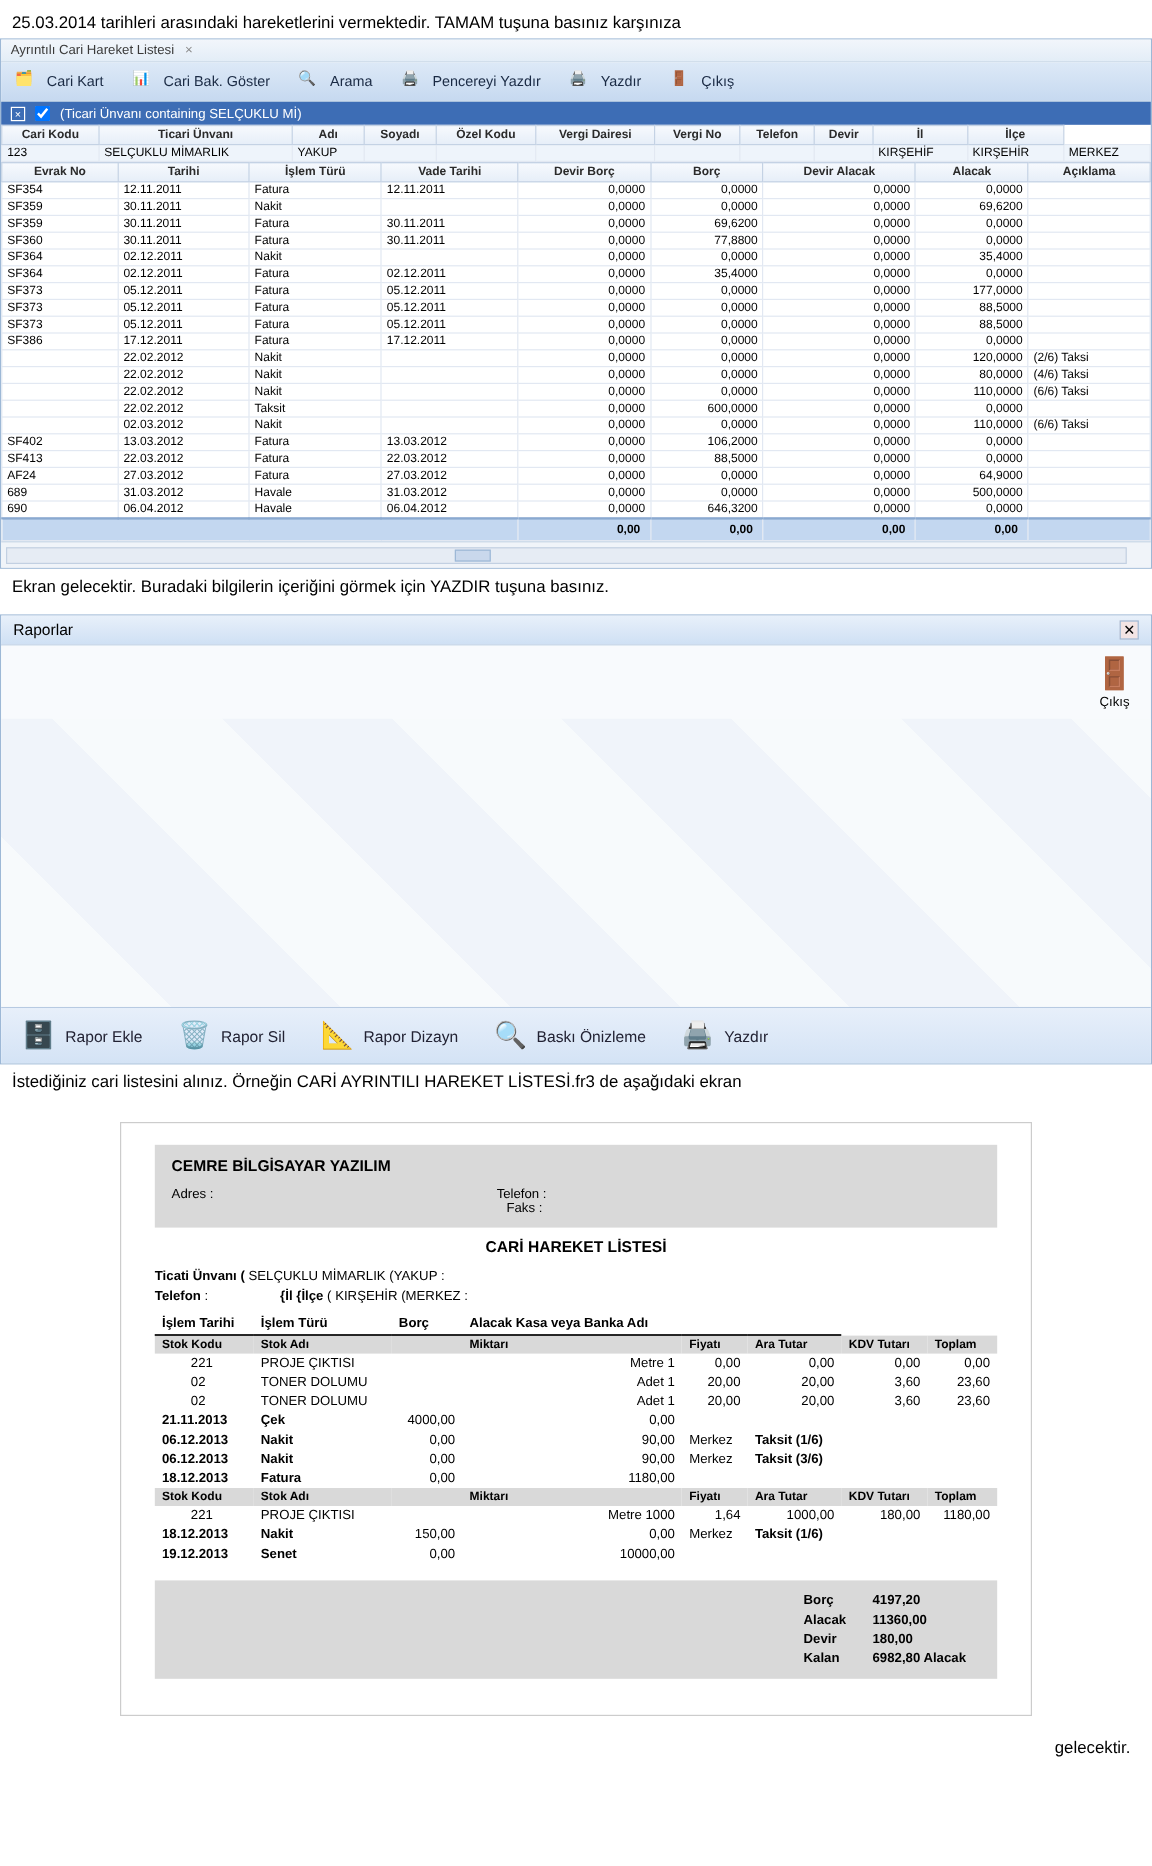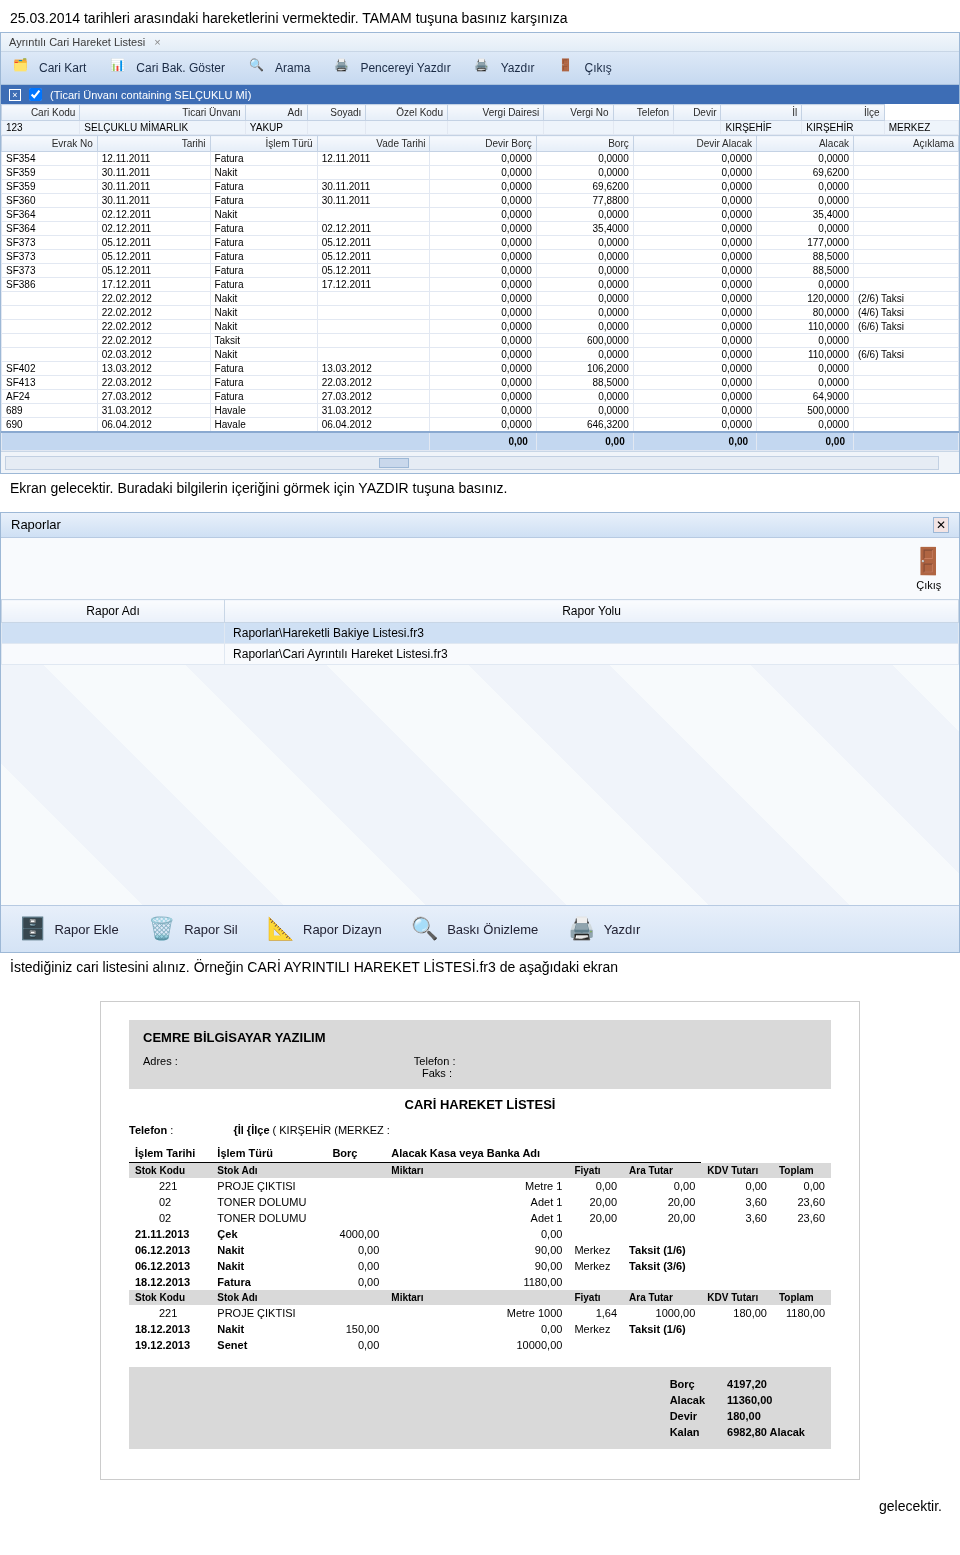--- a/index.html
+++ b/index.html
@@ -9,21 +9,21 @@
 
   
   .app1 { border: 1px solid #9db8d6; }
   .tab { background: linear-gradient(#f2f6fb,#e3edf7); border-bottom: 1px solid #c8d6e6; font-size: 11px; padding: 3px 8px; color: #3a3a3a; }
   .toolbar { background: linear-gradient(#dde9f7,#c6d9f0); display: flex; gap: 24px; padding: 6px 12px; align-items: center; border-bottom: 1px solid #a9c1dd; }
   .tbtn { display: flex; align-items: center; gap: 6px; color: #1a2a44; font-size: 12px; }
   .icon { width: 20px; height: 20px; display: inline-block; }
   .filterbar { background: #3d6db5; color: #fff; font-size: 11px; padding: 3px 8px; display: flex; align-items: center; gap: 8px; }
   .filterbar .x { width: 12px; height: 12px; border: 1px solid #fff; display: inline-flex; align-items: center; justify-content: center; font-size: 9px; }
   .grid { width: 100%; border-collapse: collapse; font-size: 10px; }
-  .grid th { background: linear-gradient(#f6f9fd,#e6eef8); border: 1px solid #c4d2e4; padding: 2px 4px; font-weight: normal; color: #2b2b2b; text-align: right; }
+  .grid th { background: linear-gradient(#f6f9fd,#e6eef8); border: 1px solid #c4d2e4; padding: 2px 4px; font-weight: bold; color: #2b2b2b; text-align: center; }
   .grid td { border: 1px solid #e2e8f2; padding: 1px 4px; white-space: nowrap; }
   .grid .rh td { background: #eef4fb; }
   .foot td { background: #c3d7f0; border-top: 2px solid #8aa9d0; text-align: right; padding: 3px 8px; font-weight: bold; }
   .num { text-align: right; }
   .scroll { border-top: 1px solid #c8d6e6; height: 22px; background: #f0f4f9; position: relative; }
   .sb { position: absolute; top: 4px; left: 4px; right: 20px; height: 14px; background: #e6ecf4; border: 1px solid #c2d0e2; }
   .thumb { position: absolute; left: 40%; top: 1px; height: 10px; width: 30px; background: #c9d8ec; border: 1px solid #9db8d6; }
 
   
   .dlg { border: 1px solid #9db8d6; margin-top: 10px; }
@@ -396,38 +396,20 @@
     <span>Raporlar</span>
     <span class="close">✕</span>
   </div>
   <div class="body">
     <div class="topexit">
       <div class="exitbtn">
         <span style="font-size:26px;">🚪</span>
         <span>Çıkış</span>
       </div>
     </div>
-    <table class="rgrid">
-      <thead>
-          <tr>
-        <th>Rapor Adı</th>
-        <th>Rapor Yolu</th>
-      </tr>
-        </thead>
-      <tbody id="rrows">
-          <tr class="sel">
-            <td></td>
-            <td>Raporlar\Hareketli Bakiye Listesi.fr3</td>
-          </tr>
-          <tr>
-            <td></td>
-            <td>Raporlar\Cari Ayrıntılı Hareket Listesi.fr3</td>
-          </tr>
-        </tbody>
-    </table>
     <div class="wm"></div>
     <div class="bbar">
       <div class="bbtn">
           <span style="font-size:22px;">🗄️</span>
           <span>Rapor Ekle</span>
         </div>
       <div class="bbtn">
           <span style="font-size:22px;">🗑️</span>
           <span>Rapor Sil</span>
         </div>
@@ -456,20 +438,23 @@
       <span>Adres :</span>
       <span style="margin-left:180px">Telefon :</span>
     </div>
     <div class="row">
         <span></span>
         <span style="margin-left:223px">Faks :</span>
       </div>
   </div>
   <div class="rtitle">CARİ HAREKET LİSTESİ</div>
   <div class="meta">
+    <span><b>Ticati Ünvanı (</b> <span>SELÇUKLU MİMARLIK  (YAKUP :</span></span>
+  </div>
+  <div class="meta">
     <span><b>Telefon</b> <span>:</span></span>
     <span><b>{İl {İlçe</b> <span>( KIRŞEHİR  (MERKEZ :</span></span>
   </div>
 
   <table class="rtable">
     <thead>
         <tr id="rmcols">
           <th>İşlem Tarihi</th>
           <th>İşlem Türü</th>
           <th>Borç</th>

